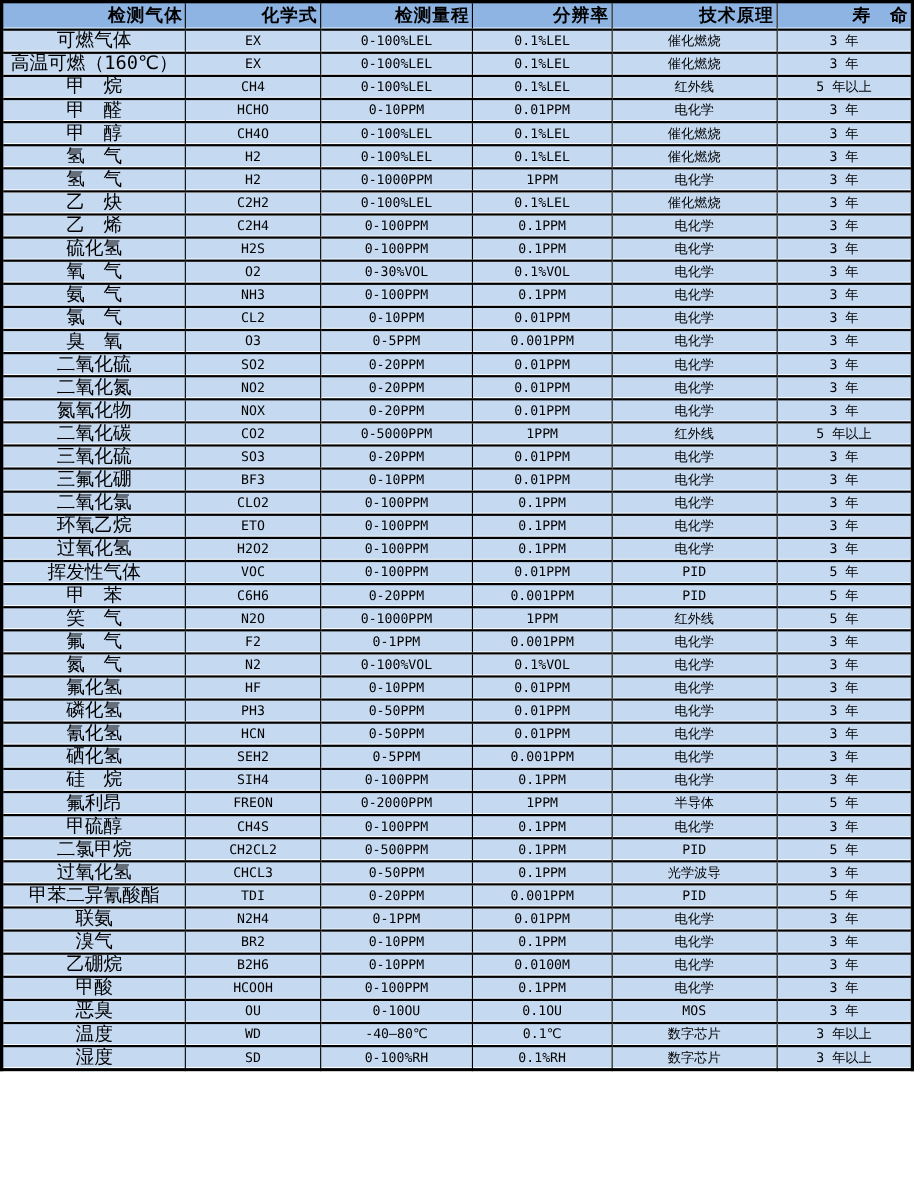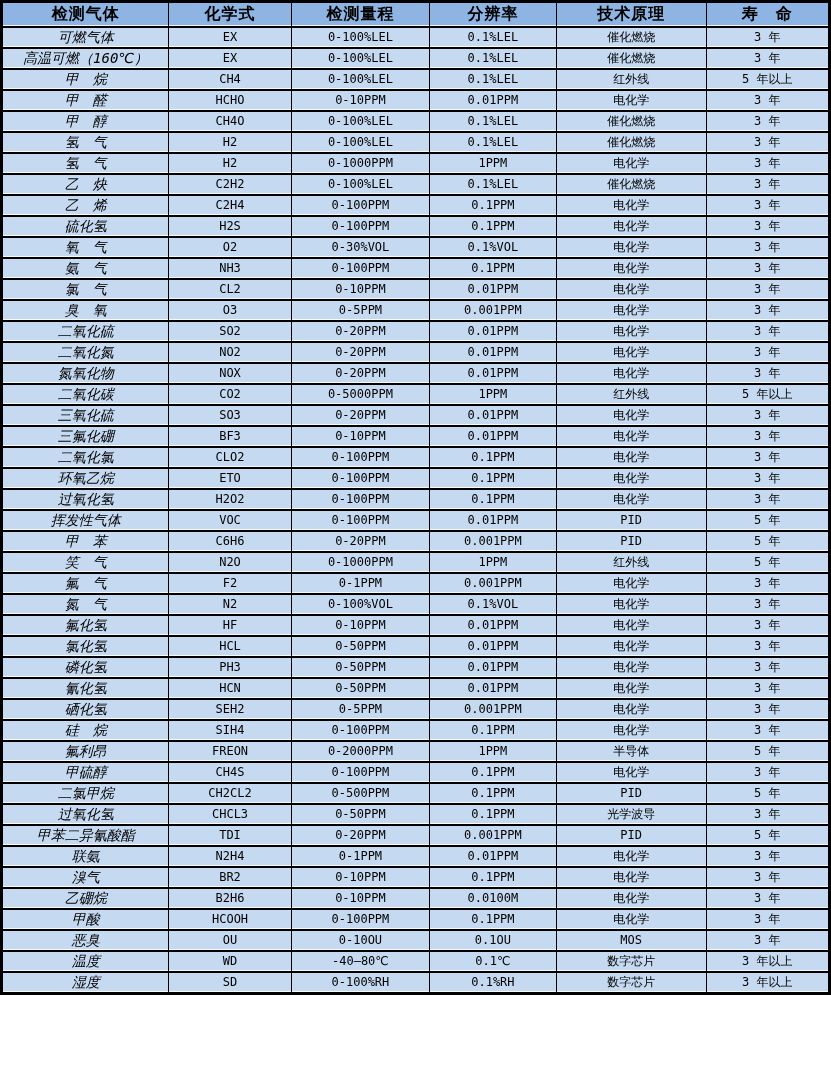--- a/index.html
+++ b/index.html
@@ -21,28 +21,29 @@
     overflow:hidden;
     white-space:nowrap;
     box-shadow:inset 0 -1px 0 rgba(255,255,255,0.85);
   }
   th{
     background:var(--header-bg,#8DB4E2);
     font-size:16px;
     font-weight:bold;
     height:23px;
     letter-spacing:1px;
+    text-align:right;
   }
   td{
     background:var(--row-bg,#C5D9F1);
     font-size:12px;
     height:19px;
     line-height:19px;
   }
-  td.gas{font-size:14px;font-style:italic;}
+  td.gas{font-size:17px;}
   col.c-gas{width:20.2%;}
   col.c-formula{width:14.8%;}
   col.c-range{width:16.7%;}
   col.c-resolution{width:15.3%;}
   col.c-principle{width:18.1%;}
   col.c-lifespan{width:14.9%;}
 </style>
 </head>
 <body>
 
@@ -293,28 +294,20 @@
         </tr>
         <tr>
           <td class="gas">氟化氢</td>
           <td>HF</td>
           <td>0-10PPM</td>
           <td>0.01PPM</td>
           <td>电化学</td>
           <td>3 年</td>
         </tr>
         <tr>
-          <td class="gas">氯化氢</td>
-          <td>HCL</td>
-          <td>0-50PPM</td>
-          <td>0.01PPM</td>
-          <td>电化学</td>
-          <td>3 年</td>
-        </tr>
-        <tr>
           <td class="gas">磷化氢</td>
           <td>PH3</td>
           <td>0-50PPM</td>
           <td>0.01PPM</td>
           <td>电化学</td>
           <td>3 年</td>
         </tr>
         <tr>
           <td class="gas">氰化氢</td>
           <td>HCN</td>

